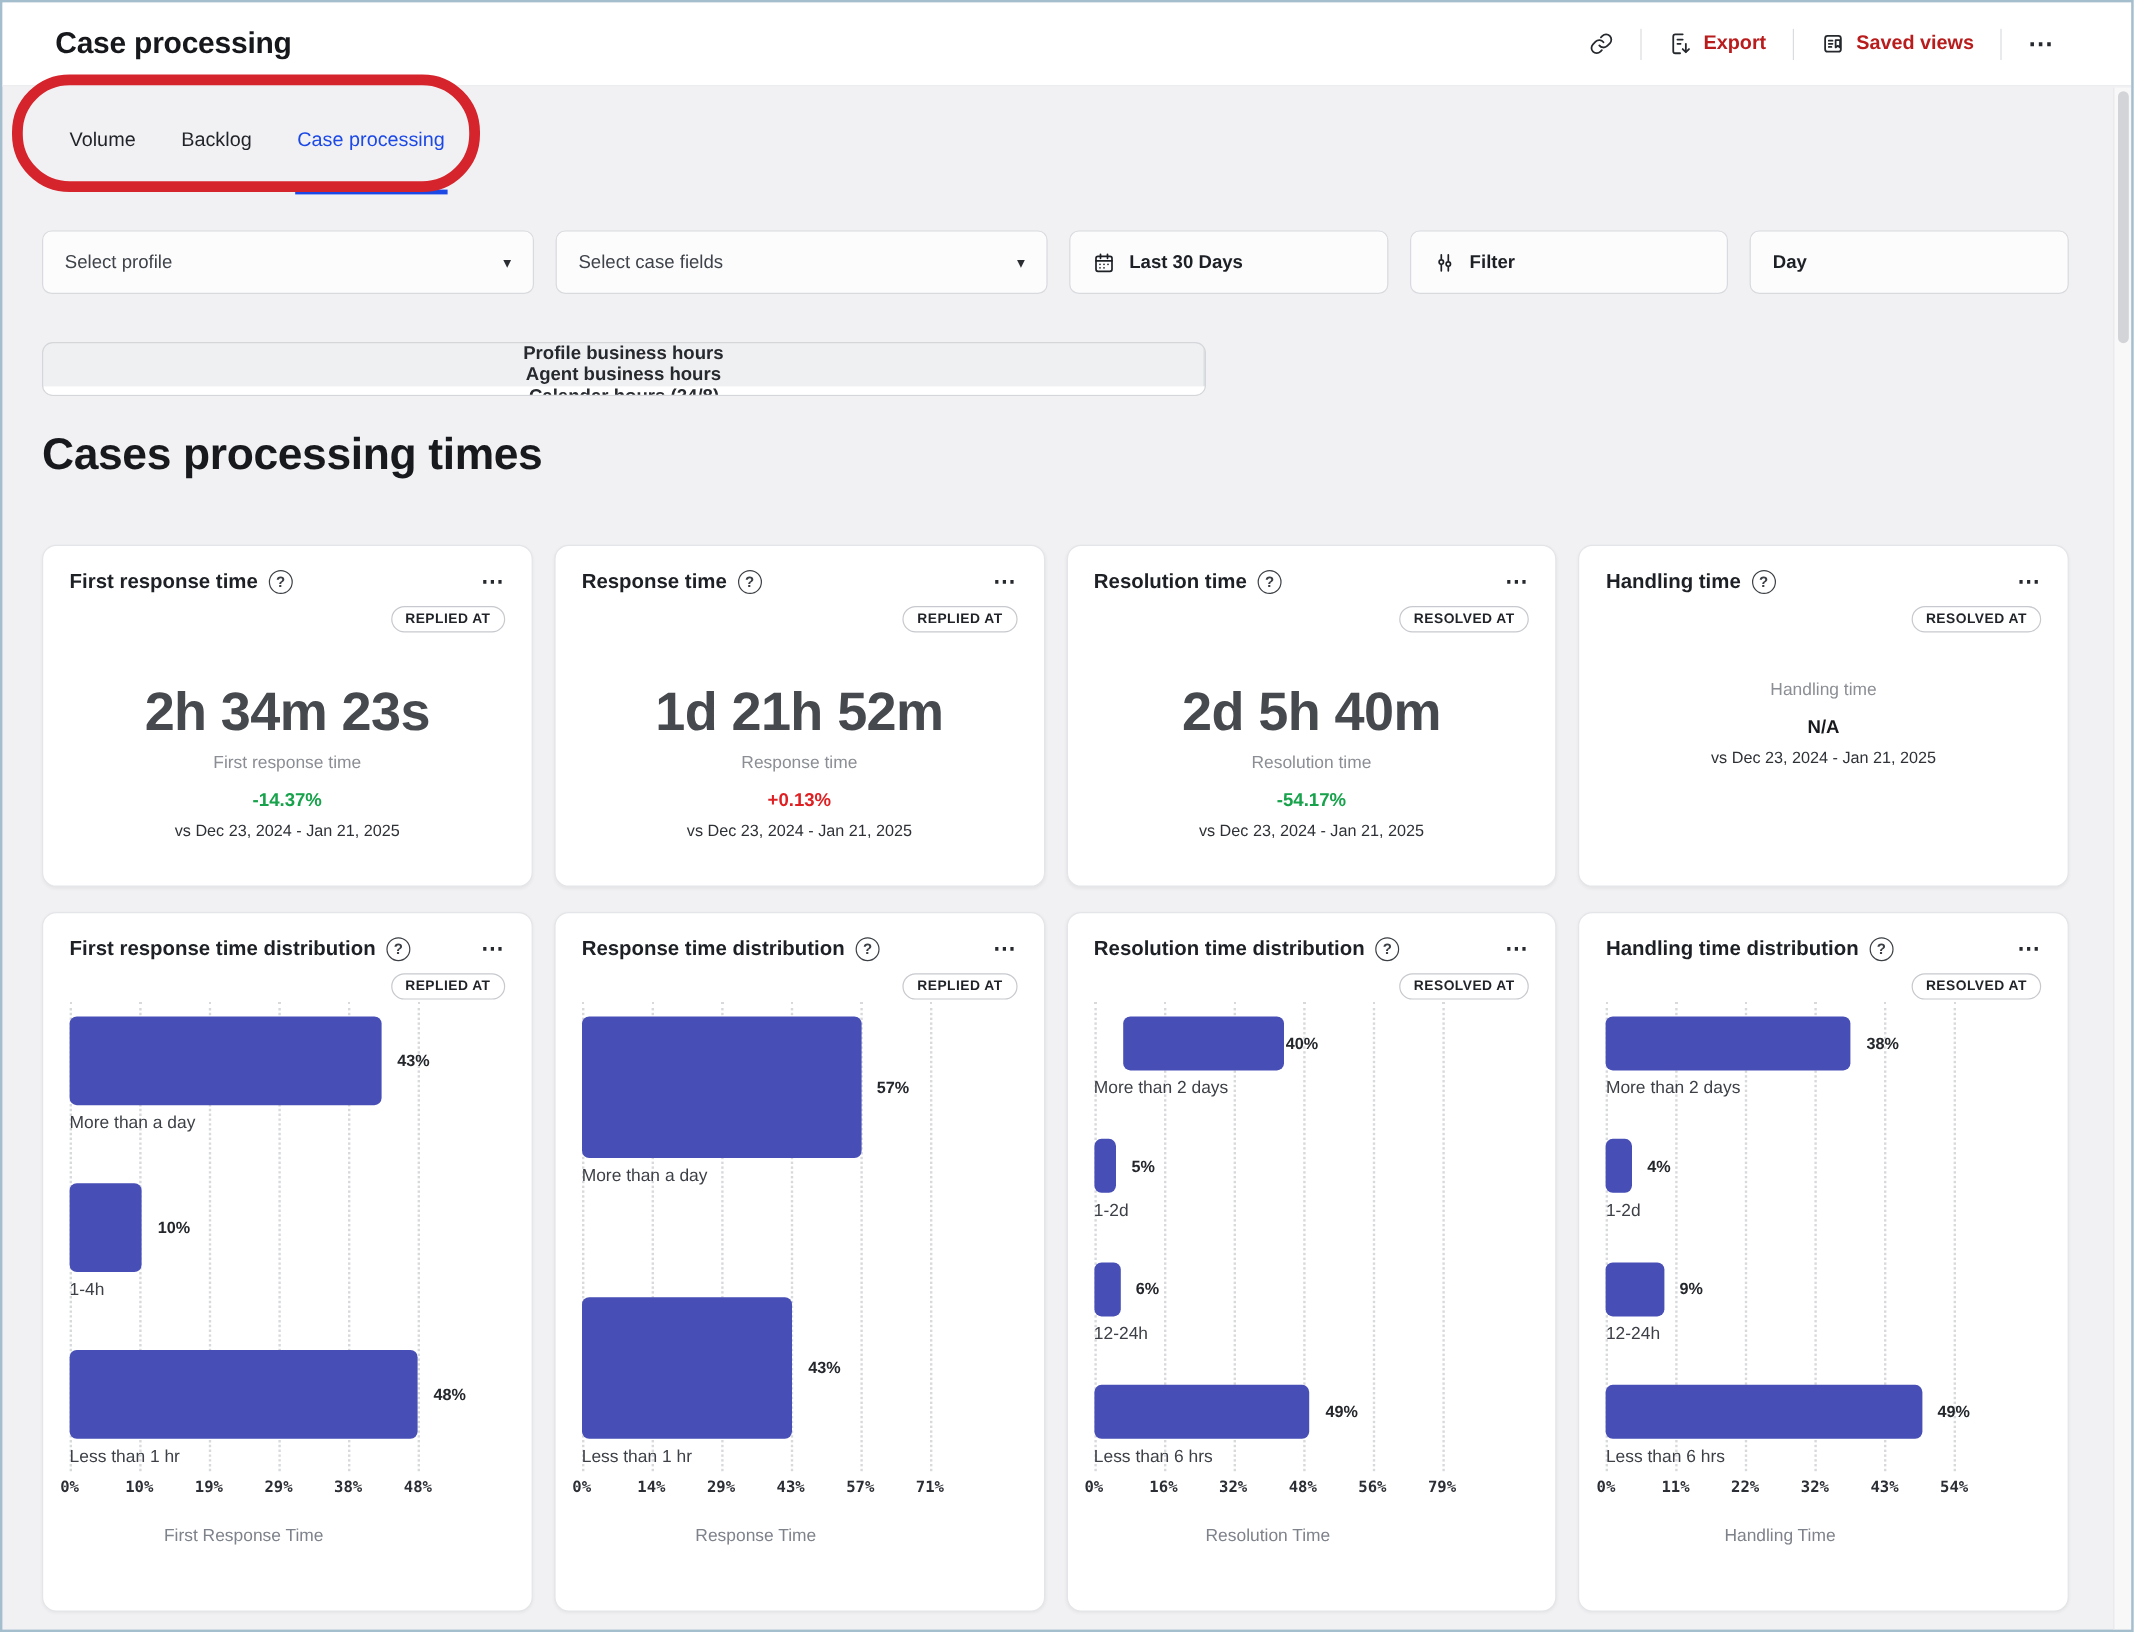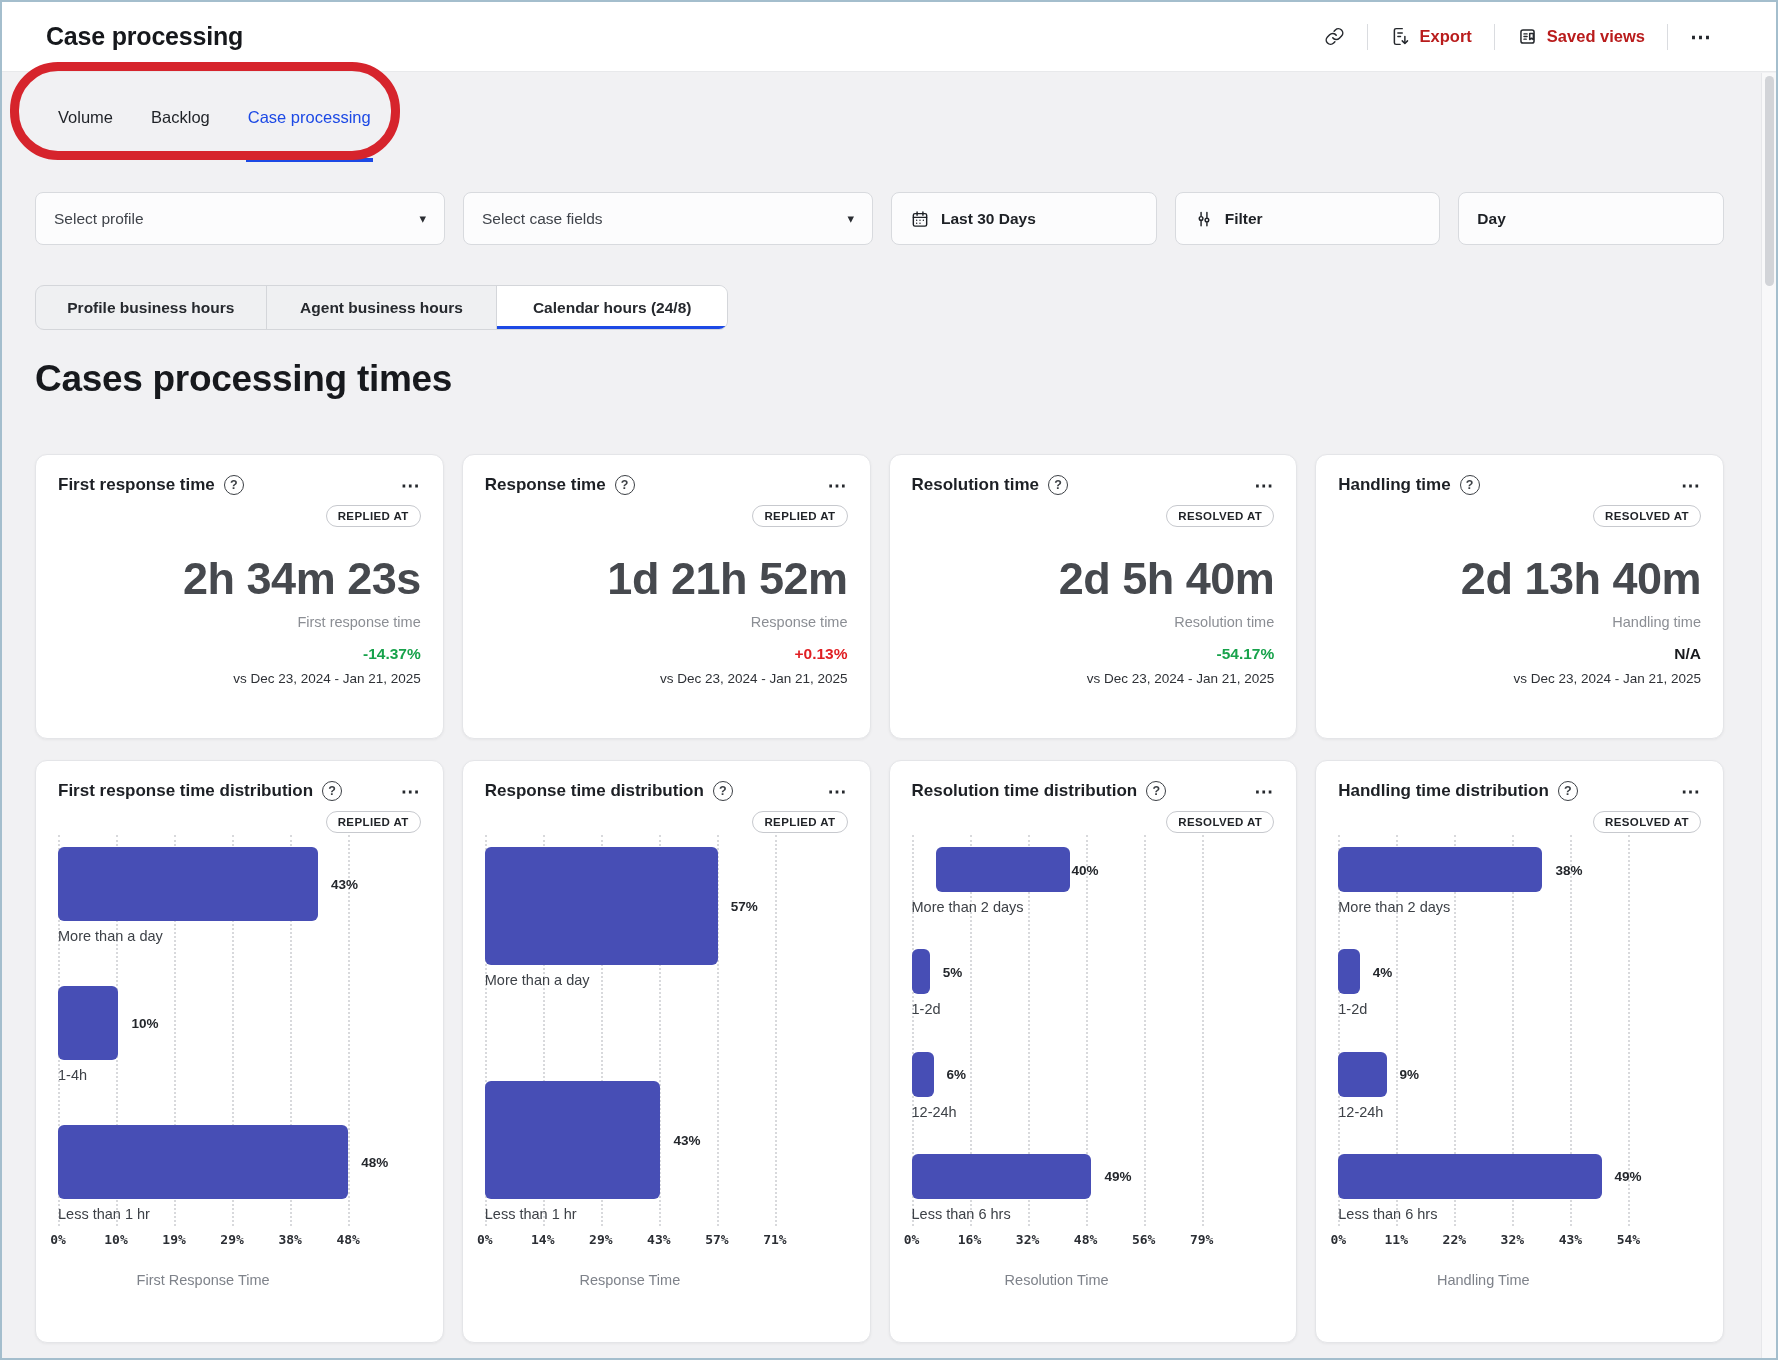--- a/index.html
+++ b/index.html
@@ -37,22 +37,22 @@
   .select-box, .filter-btn {
     height: 53px; background: #fcfcfd; border: 1px solid #d8dade; border-radius: 8px;
     display: flex; align-items: center; padding: 0 18px; cursor: pointer;
   }
   .select-box { flex: 0 0 410px; justify-content: space-between; font-size: 15.5px; color: #3f434a; }
   .caret { font-size: 13px; color: #2a2d32; }
   .filter-btn { flex: 1; font-size: 15.5px; font-weight: 700; color: #1d2025; gap: 11px; }
   .filter-btn svg { width: 20px; height: 20px; stroke: #1d2025; stroke-width: 1.7; fill: none; stroke-linecap: round; stroke-linejoin: round; }
   
   .hours-tabs {
-    margin: 40px 0 0 33px; width: 693px; height: 45px; display: flex;
-    border: 1px solid #d4d6da; border-radius: 9px; overflow: hidden; background: #eff0f2;
+    margin: 40px 0 0 33px; width: 970px; height: 45px; display: flex;
+    border: 1px solid #d4d6da; border-radius: 9px; overflow: hidden; background: #eff0f2; flex-direction: column;
   }
   .hours-tab {
     flex: 1; display: flex; align-items: center; justify-content: center;
     font-size: 15.5px; font-weight: 700; color: #26292e; cursor: pointer;
     border-right: 1px solid #d4d6da; position: relative;
   }
   .hours-tab:last-child { border-right: none; }
   .hours-tab.active { background: #fff; }
   .hours-tab.active::after { content:""; position: absolute; left:0; right:0; bottom:0; height:3px; background:#1c49e5; }
   
@@ -74,21 +74,21 @@
     display: inline-flex; align-items: center; justify-content: center;
     font-size: 12.5px; font-weight: 700; color: #3c4045; cursor: pointer; flex: 0 0 auto;
   }
   .card-head .ellipsis { margin-left: auto; font-size: 19px; }
   .badge-row { display: flex; justify-content: flex-end; margin-top: 10px; }
   .badge {
     border: 1px solid #c7c9ce; border-radius: 20px; padding: 4px 11px; background: #fff;
     font-size: 11.5px; font-weight: 700; color: #1f2227; letter-spacing: .4px; white-space: nowrap;
   }
   
-  .metric-body { text-align: right; margin-top: 26px; }
+  .metric-body { text-align: center; margin-top: 40px; }
   .metric-value { font-size: 45px; font-weight: 700; color: #46494e; letter-spacing: -0.5px; }
   .metric-caption { margin-top: 9px; font-size: 14.5px; color: #8b8e94; }
   .metric-delta { margin-top: 15px; font-size: 15.5px; font-weight: 700; }
   .metric-vs { margin-top: 8px; font-size: 13.5px; color: #2e3136; }
   
   .chart { margin-top: 14px; flex: 1; display: flex; flex-direction: column; }
   .plot { position: relative; height: 375px; width: 80%; }
   .grid i { position: absolute; top: -12px; bottom: -4px; border-left: 2px dotted #d8d9dc; width: 0; }
   .rows { position: absolute; inset: 0; display: flex; flex-direction: column; justify-content: space-between; z-index: 1; }
   .bar-wrap { position: relative; }
@@ -247,21 +247,20 @@
       <span class="card-title m-title">Handling time</span>
       <span class="help-icon">
           <span class="help-glyph">?</span>
         </span>
       <span class="ellipsis m-menu">⋯</span>
     </div>
     <div class="badge-row">
         <span class="badge m-badge">RESOLVED AT</span>
       </div>
     <div class="metric-body">
-      <div class="metric-value m-value">2d 13h 40m</div>
       <div class="metric-caption m-caption">Handling time</div>
       <div class="metric-delta m-delta" style="color: rgb(23, 25, 29);">N/A</div>
       <div class="metric-vs m-vs">vs Dec 23, 2024 - Jan 21, 2025</div>
     </div>
   </div>
 </div>
 
 <div class="cards-row row-2" id="chart-row">
   <div class="card chart-card">
     <div class="card-head">

